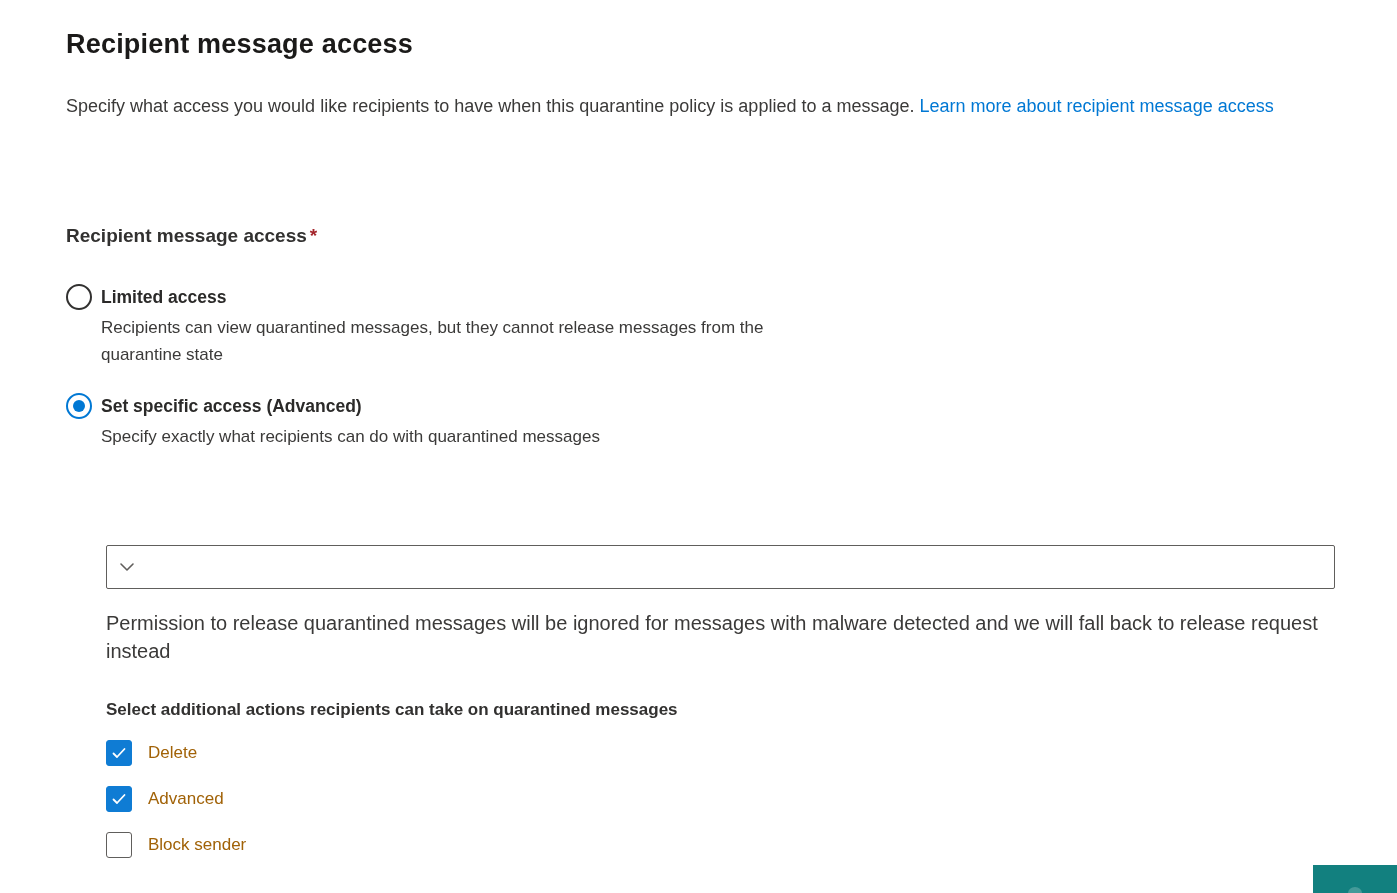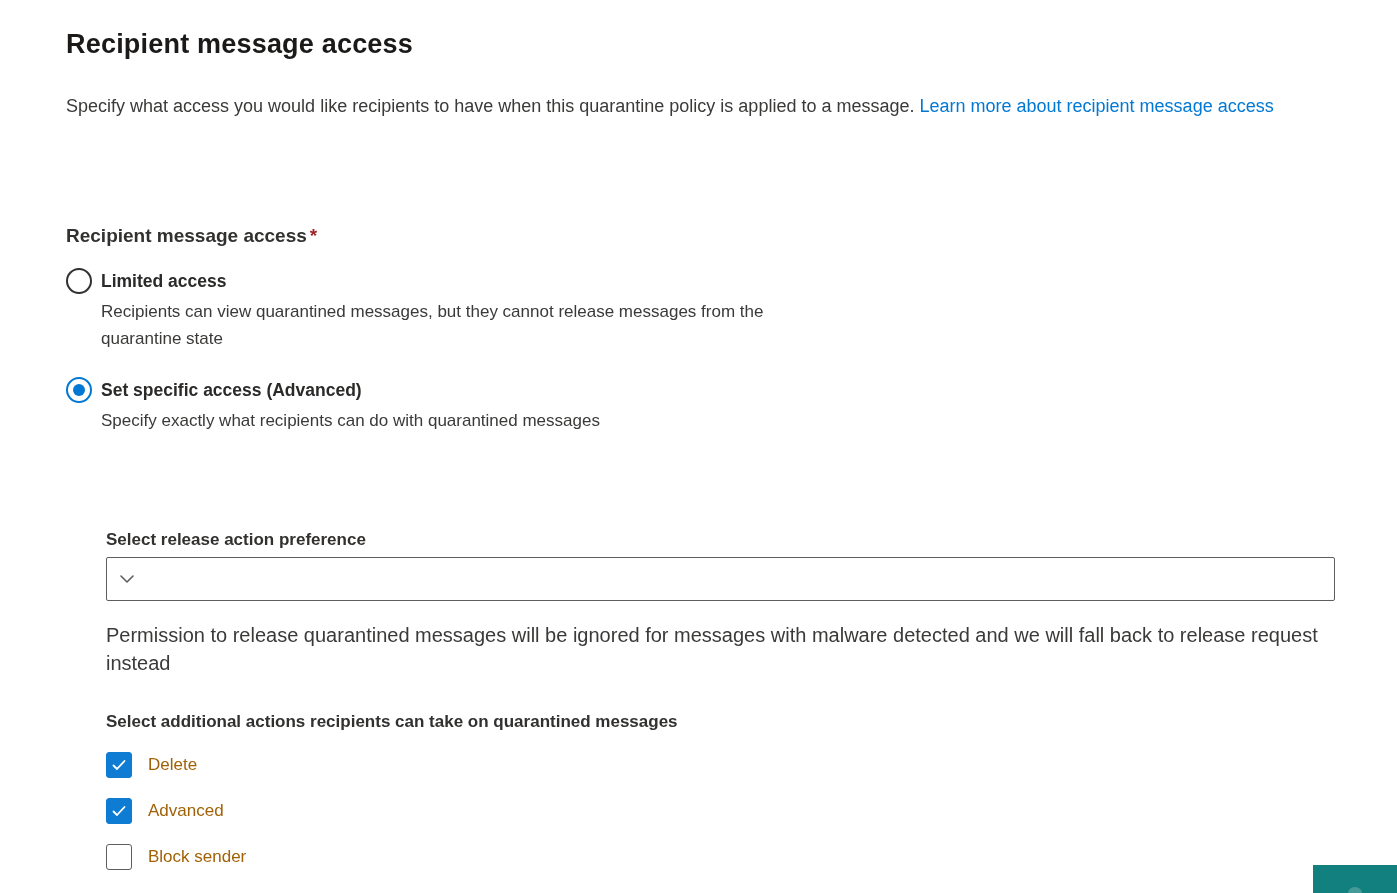--- a/index.html
+++ b/index.html
@@ -52,21 +52,21 @@
     margin-left: 3px;
   }
 
   
   .radio-option {
     display: grid;
     grid-template-columns: 26px auto;
     column-gap: 9px;
     cursor: pointer;
   }
-  .radio-option.first { margin-top: 20px; }
+  .radio-option.first { margin-top: 36px; }
   .radio-option.second { margin-top: 24px; }
   .radio-circle {
     width: 26px; height: 26px;
     border: 2px solid #323130;
     border-radius: 50%;
     background: #ffffff;
     position: relative;
     margin-top: 1px;
   }
   .radio-circle.selected {
@@ -216,21 +216,20 @@
     <div class="radio-option second">
       <span class="radio-circle selected"></span>
       <div class="radio-texts">
         <div class="radio-label">Set specific access (Advanced)</div>
         <div class="radio-desc">Specify exactly what recipients can do with quarantined messages</div>
       </div>
     </div>
 
     <div class="advanced-section">
 
-      <span class="section-label">Select release action preference</span>
 
       <div class="dropdown">
         <svg class="chevron" viewBox="0 0 16 16" fill="none">
           <path d="M2 5 L8 11 L14 5" stroke="#605e5c" stroke-width="1.6" fill="none" stroke-linecap="round" stroke-linejoin="round"></path>
         </svg>
       </div>
 
       <p class="note">Permission to release quarantined messages will be ignored for messages with malware detected and we will fall back to release request instead</p>
 
       <span class="section-label additional-label">Select additional actions recipients can take on quarantined messages</span>

